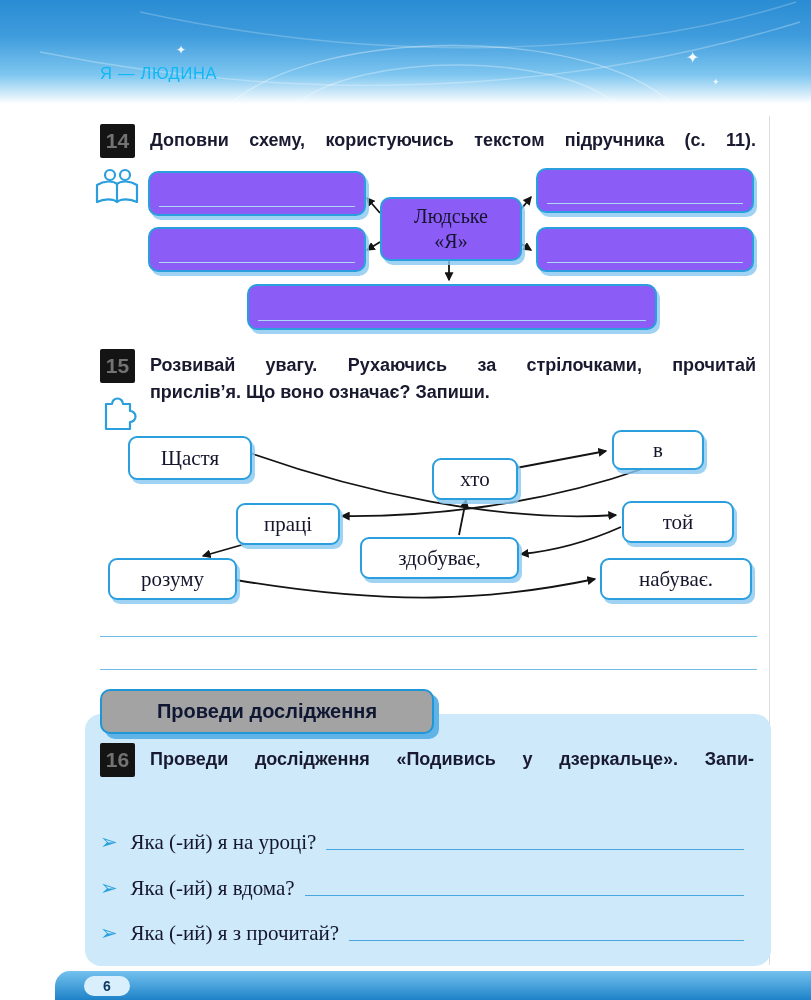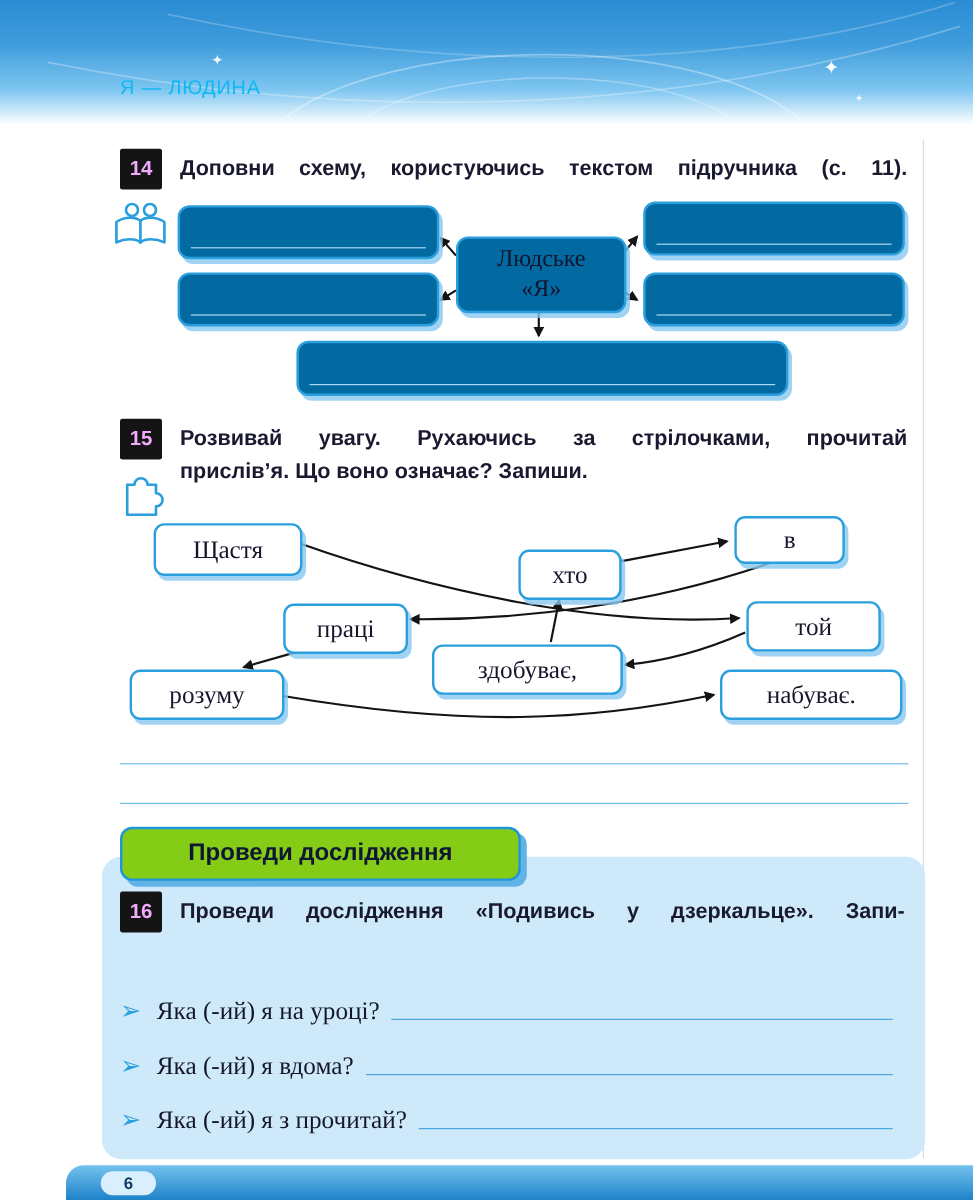--- a/index.html
+++ b/index.html
@@ -10,46 +10,46 @@
   .header{position:absolute;left:0;top:0;width:811px;height:104px;
           background:linear-gradient(180deg,#2a8cd3 0%,#3f9cdc 35%,#7ec6f0 72%,#ffffff 100%);}
   .header svg{position:absolute;left:0;top:0;}
   .header-title{position:absolute;left:100px;top:64px;font-weight:400;font-size:16.5px;
                 letter-spacing:.7px;color:#0cb9f5;}
   .sparkle{position:absolute;color:#ffffff;line-height:1;}
 
   .margin-line{position:absolute;left:769px;top:116px;height:849px;border-left:1px solid #d9dce2;}
 
   
-  .task-num{position:absolute;width:35px;height:34px;background:#141414;color:#f0abfc;
-            font-weight:700;font-size:17px;display:flex;align-items:center;justify-content:center;
+  .task-num{position:absolute;width:35px;height:34px;background:#141414;color:#737373;
+            font-weight:700;font-size:21px;display:flex;align-items:center;justify-content:center;
             border-radius:2px;z-index:3;}
 
   .instruction{position:absolute;font-weight:700;font-size:18px;line-height:27px;color:#191930;z-index:3;}
   .jl{text-align:justify;text-align-last:justify;}
 
   
-  .box{position:absolute;background:#0369a1;border:2.5px solid #2b9fdd;border-radius:10px;
+  .box{position:absolute;background:#8b5cf6;border:2.5px solid #2b9fdd;border-radius:10px;
        box-shadow:3px 4px 0 rgba(136,200,240,.8);z-index:2;}
   .box .wline{position:absolute;left:9px;right:9px;bottom:7px;border-bottom:1.6px solid #a9d9f4;}
   .center-box{display:flex;align-items:center;justify-content:center;text-align:center;
               font-family:"Liberation Serif",serif;font-size:20px;color:#14142e;line-height:1.25;}
   .center-box span{display:block;width:112px;}
   .word{position:absolute;display:flex;align-items:center;justify-content:center;background:#fff;
         border:2.5px solid #2b9fdd;border-radius:9px;font-family:"Liberation Serif",serif;
         font-size:21px;color:#15152c;box-shadow:3px 4px 0 rgba(136,200,240,.8);z-index:2;}
 
   .arrows{position:absolute;left:0;top:0;z-index:1;pointer-events:none;}
 
   .ansline{position:absolute;border-bottom:1.7px solid #6fbbea;}
 
   
   .panel{position:absolute;left:85px;top:714px;width:686px;height:252px;background:#cde9fa;
          border-radius:16px;z-index:0;}
-  .banner{position:absolute;left:100px;top:689px;width:330px;height:41px;background:#84cc16;
+  .banner{position:absolute;left:100px;top:689px;width:330px;height:41px;background:#a3a3a3;
           border:2.5px solid #2196d6;border-radius:10px;box-shadow:5px 5px 0 #5fb3e6;
           display:flex;align-items:center;justify-content:center;font-weight:700;font-size:20px;
           color:#101733;z-index:3;}
 
   .q-row{position:absolute;left:100px;width:646px;display:flex;align-items:flex-end;
          font-family:"Liberation Serif",serif;font-size:21px;color:#15152c;z-index:3;}
   .bullet{color:#2aa0dd;font-size:21px;margin-right:13px;line-height:1.2;font-family:"DejaVu Sans",sans-serif;}
   .q-line{flex:1;border-bottom:1.6px solid #47a7de;margin:0 2px 5px 10px;}
 
   

